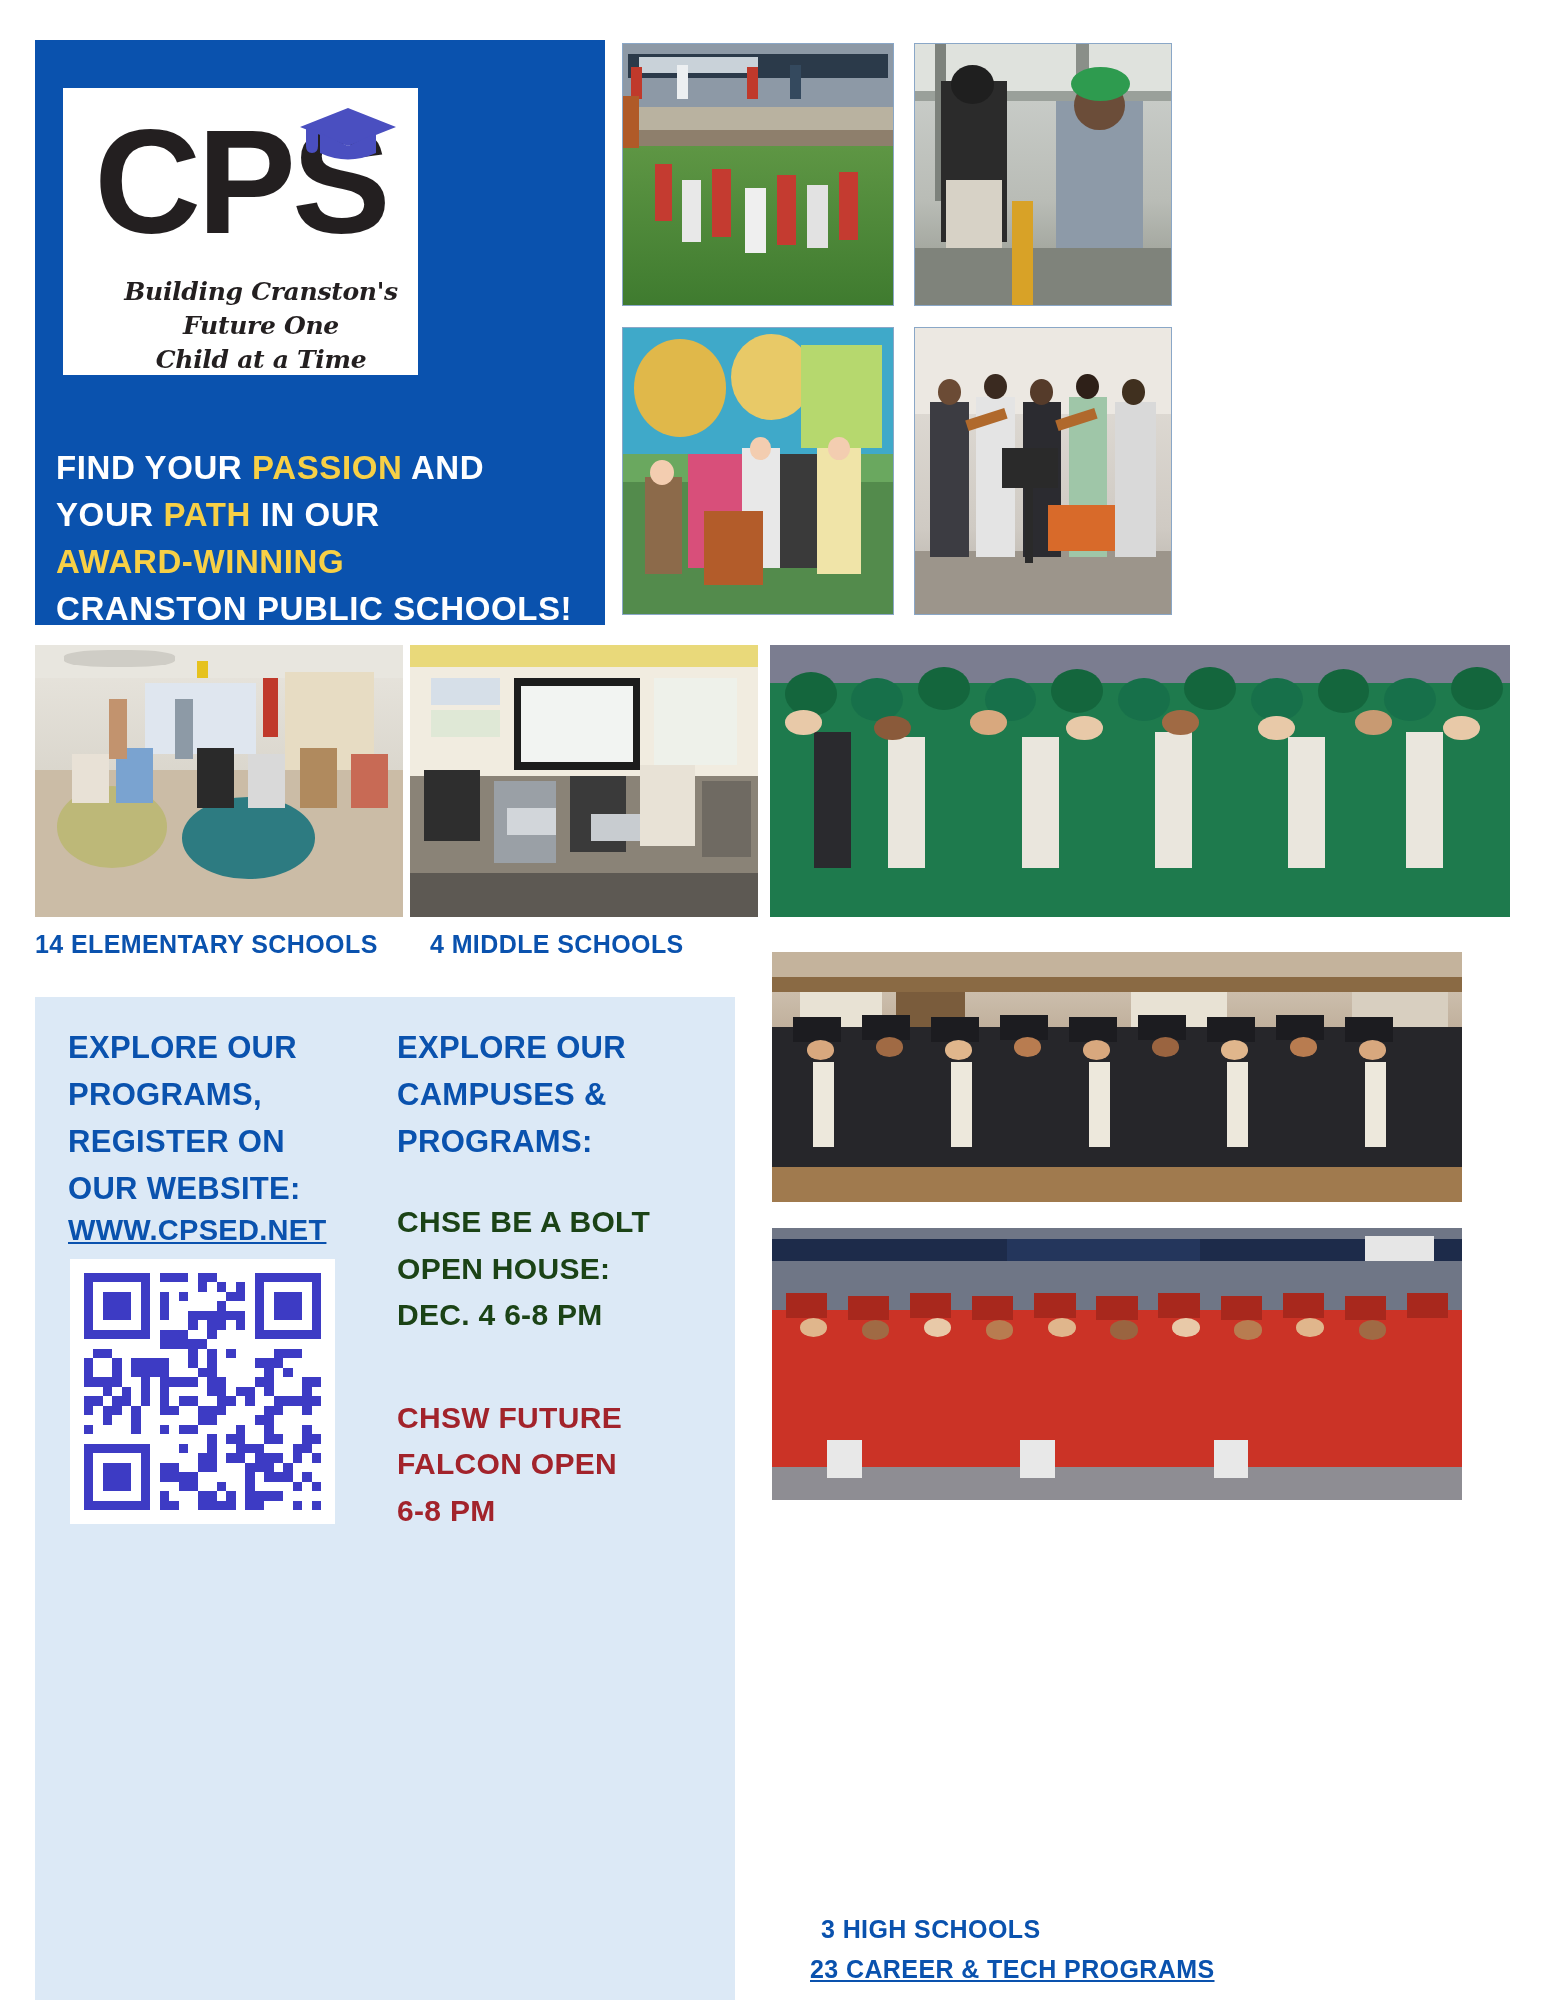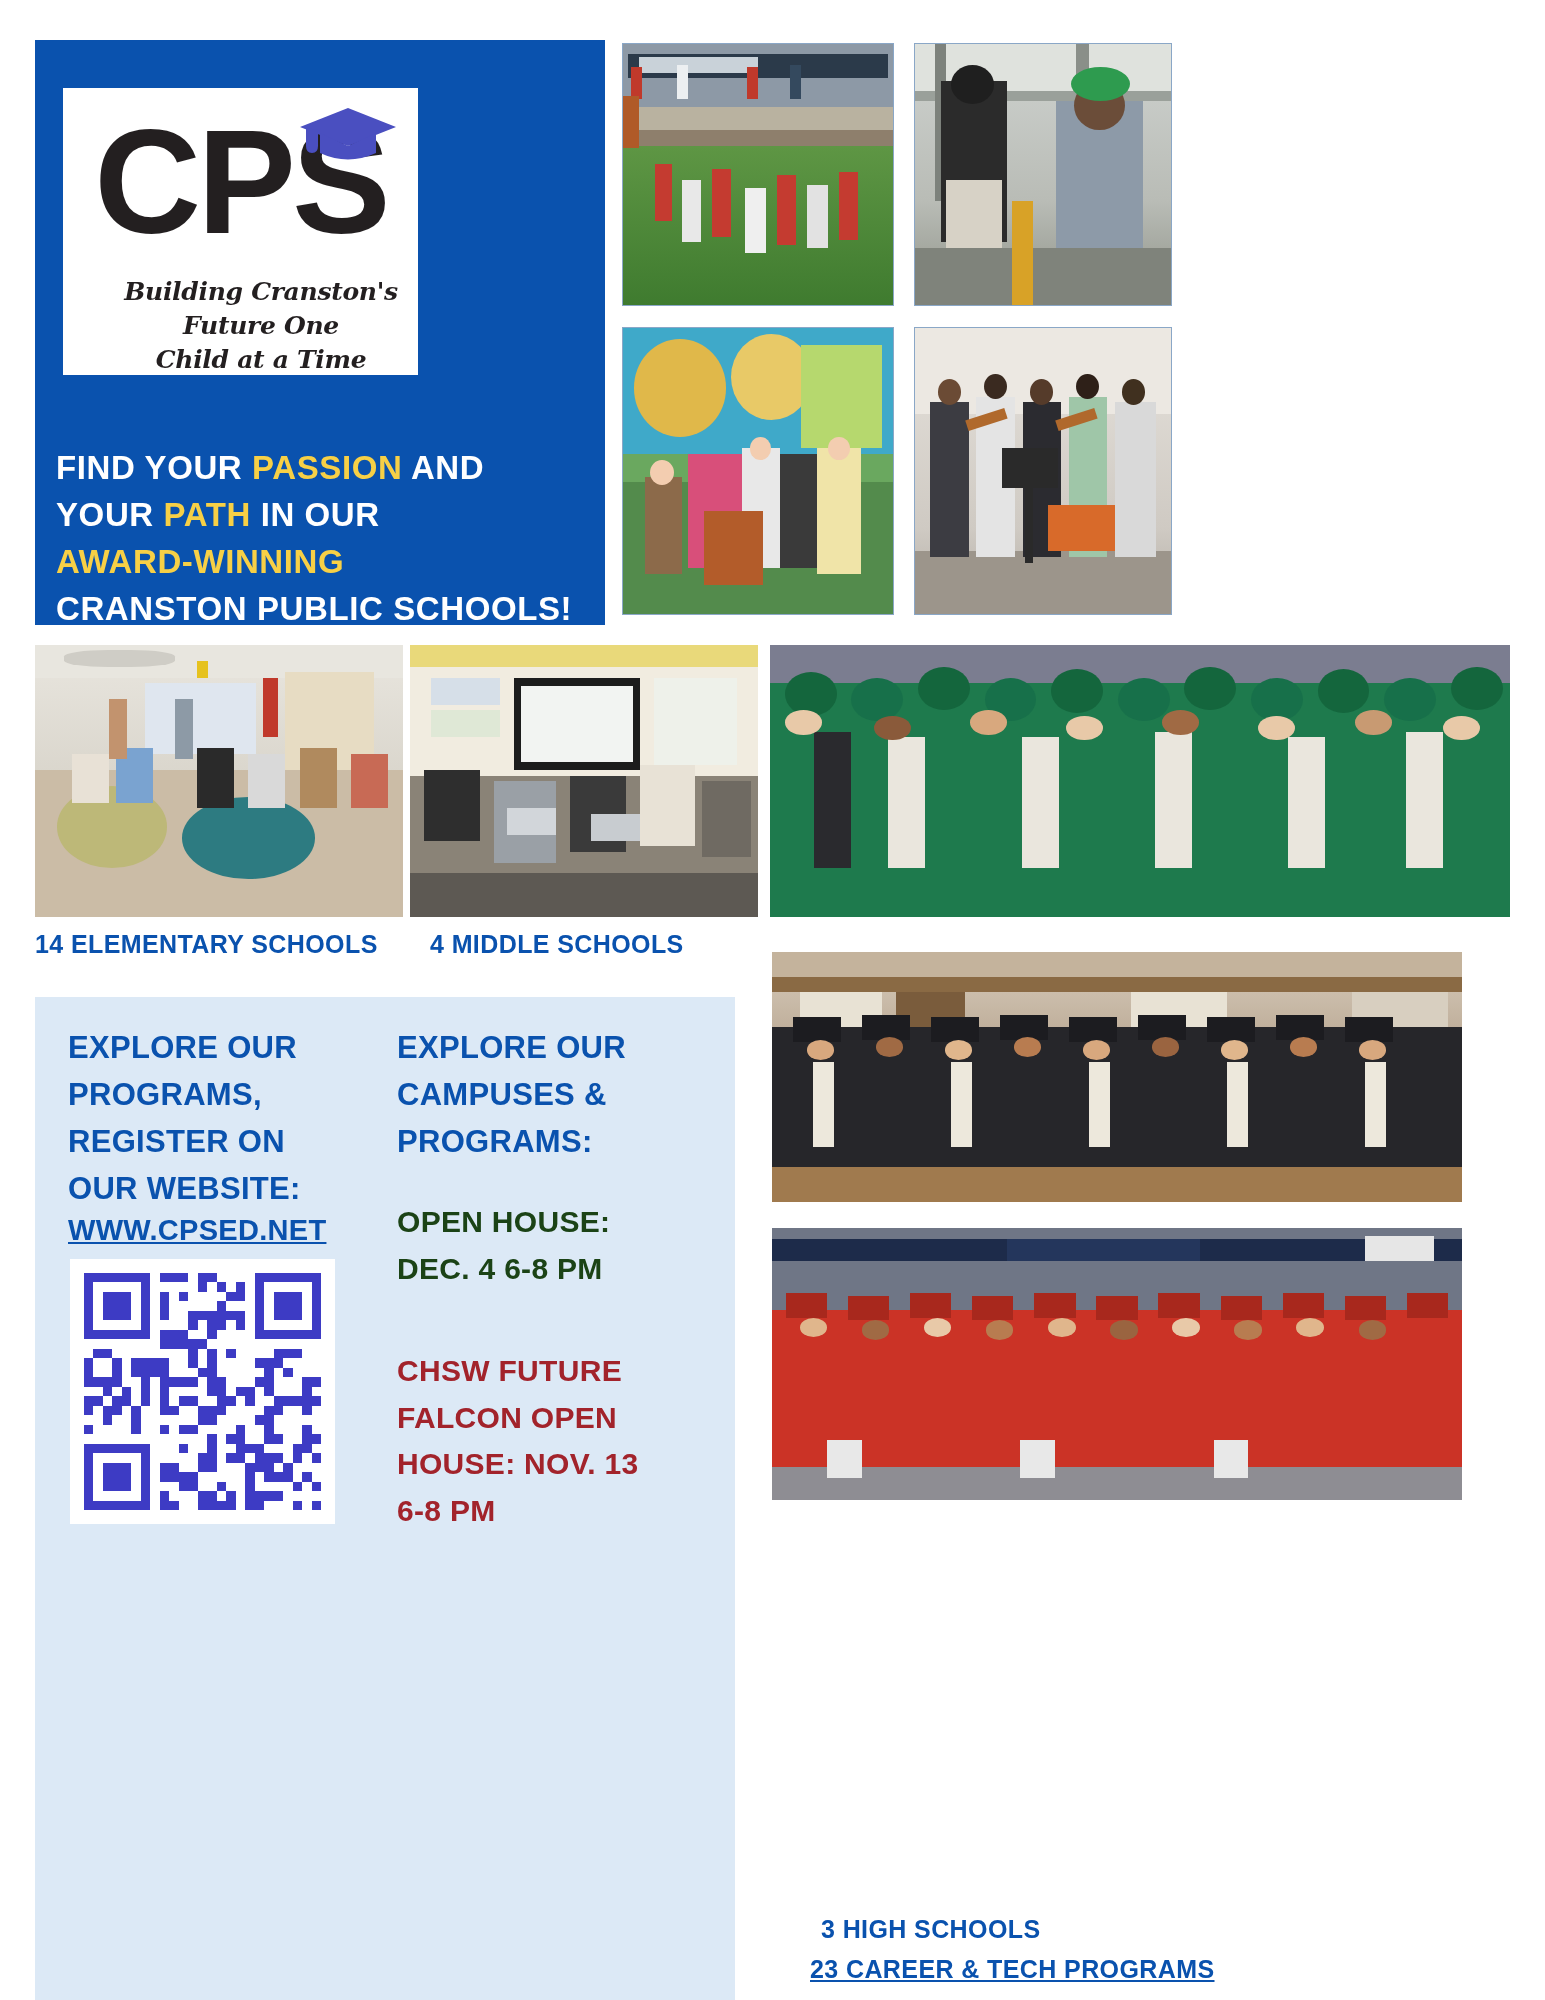--- a/index.html
+++ b/index.html
@@ -939,27 +939,27 @@
         </div>
     </div>
 
     <div class="info-col right">
       <div class="info-head">
         <div>EXPLORE OUR</div>
         <div>CAMPUSES &amp;</div>
         <div>PROGRAMS:</div>
       </div>
       <div class="ev-green">
+        <div>CHSE BE A BOLT</div>
         <div>OPEN HOUSE:</div>
         <div>DEC. 4  6-8 PM</div>
       </div>
       <div class="ev-red">
         <div>CHSW FUTURE</div>
         <div>FALCON OPEN</div>
-        <div>HOUSE: NOV. 13</div>
         <div>6-8 PM</div>
       </div>
     </div>
   </div>
 
   <div class="photo" style="left:772px; top:952px; width:690px; height:250px;">
     <div class="ph-inner" style="background:linear-gradient(#d8cdbd,#b9a792 40%,#6a5e50);">
       <div class="rect" style="left:0;top:0;width:100%;height:16%;background:#c4b39c;"></div>
       <div class="rect" style="left:0;top:10%;width:100%;height:6%;background:#8a6a44;"></div>
       <div class="rect" style="left:4%;top:16%;width:12%;height:50%;background:#e8e2d4;"></div>

